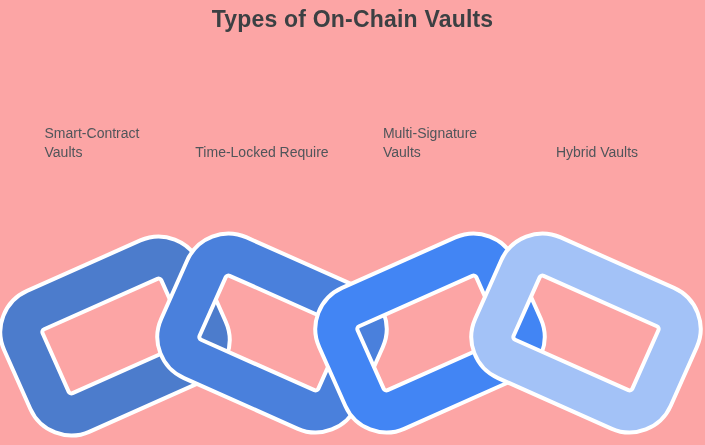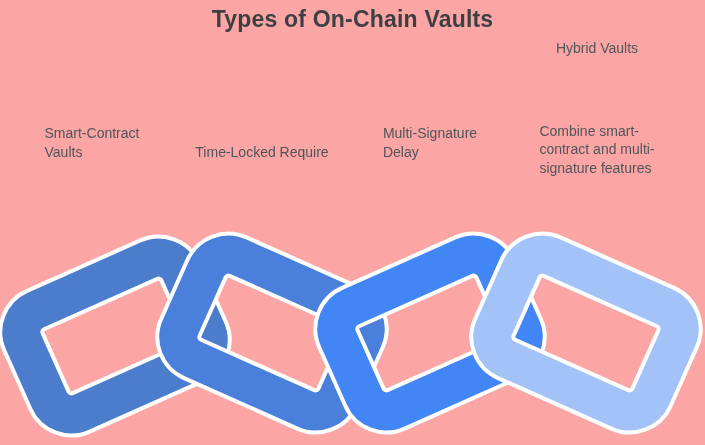--- a/index.html
+++ b/index.html
@@ -65,28 +65,25 @@
     <div class="heading">Smart-Contract
 Vaults</div>
   </div>
 
   <div class="col col2">
     <div class="heading">Time-Locked Require</div>
   </div>
 
   <div class="col col3">
     <div class="heading">Multi-Signature
-Delay</div>
+Vaults</div>
   </div>
 
   <div class="col col4">
     <div class="heading">Hybrid Vaults</div>
-    <div class="body">Combine smart-
-contract and multi-
-signature features</div>
   </div>
 
   <svg class="chain" viewBox="0 0 705 445" aria-hidden="true">
 
     <g transform="rotate(-24 115 336)">
       <rect x="29" y="280" width="172" height="112" rx="24" ry="24" fill="none" stroke-width="46" stroke="#ffffff"></rect>
       <rect x="29" y="280" width="172" height="112" rx="24" ry="24" fill="none" stroke-width="38" stroke="#4C7CCC"></rect>
     </g>
 
     <g transform="rotate(24 272 333)">

